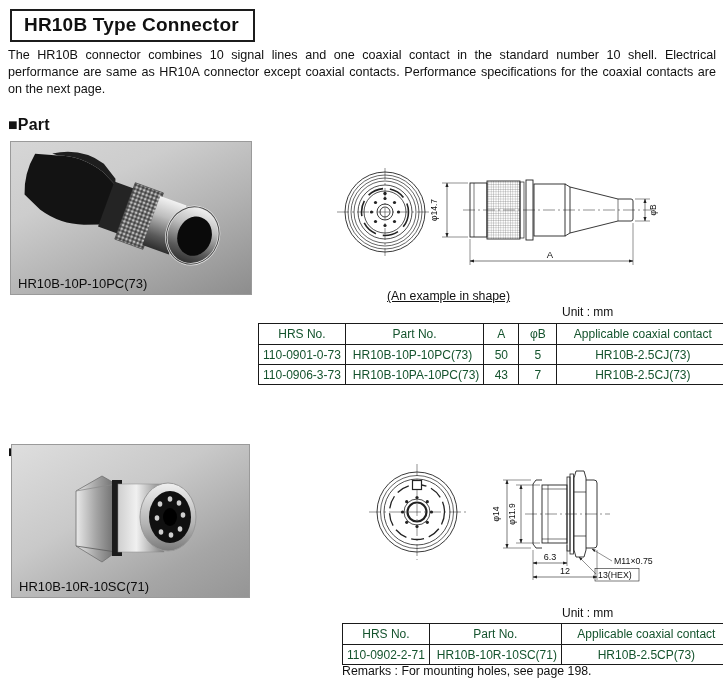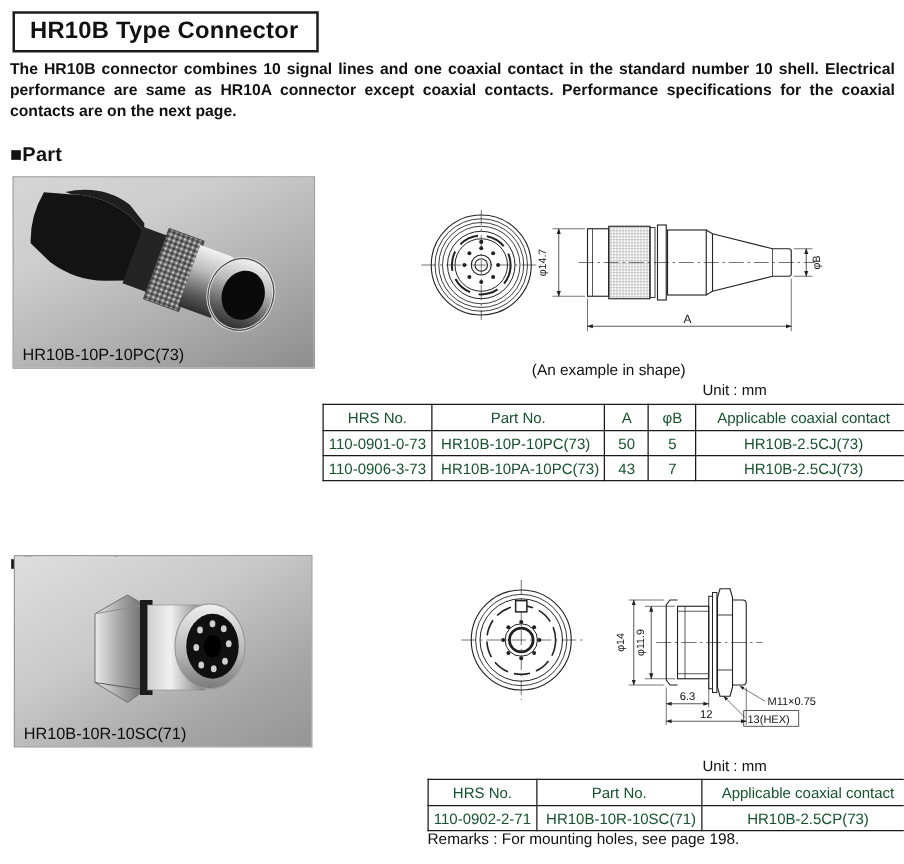--- a/index.html
+++ b/index.html
@@ -2,36 +2,36 @@
 <html><head>
 <meta charset="utf-8">
 <style>
   html,body{margin:0;padding:0;background:#fff;}
   #page{position:relative;width:723px;height:691px;background:#ffffff;overflow:hidden;
         font-family:"Liberation Sans","DejaVu Sans",sans-serif;color:#111;padding-left:12px;}
   .abs{position:absolute;}
   
   .title-box{left:10px;top:9px;border:2px solid #1c1c1c;padding:3px 14px 4px 12px;
              font-size:19px;font-weight:bold;letter-spacing:.2px;background:#fff;}
-  .intro{left:8px;top:47px;width:708px;font-size:12.6px;line-height:17px;text-align:justify;font-weight:bold;}
+  .intro{left:8px;top:47px;width:708px;font-size:12.6px;line-height:17px;text-align:justify;}
   
   .sec-head{font-size:16px;font-weight:bold;letter-spacing:.2px;}
   .plug-head{left:8px;top:116px;}
   .recep-head{left:8px;top:414px;margin-top:29px;}
   
   .photo{border:1px solid #9a9a9a;overflow:hidden;}
   .photo-plug{left:10px;top:141px;width:240px;height:152px;
               background:linear-gradient(155deg,#d6d6d6 0%,#cdcdcd 30%,#b3b3b3 60%,#8d8d8d 100%);}
   .photo-recep{left:11px;top:444px;width:237px;height:152px;
               background:linear-gradient(150deg,#dedede 0%,#c9c9c9 40%,#a6a6a6 75%,#959595 100%);}
   .photo-caption{position:absolute;left:7px;bottom:3px;font-size:13px;color:#0d0d0d;}
   
   .drawing{left:330px;top:165px;}
   .drawing2{left:365px;top:458px;}
-  .draw-note{left:387px;top:289px;width:200px;text-align:center;font-size:12.3px;}
+  .draw-note{left:387px;top:289px;width:200px;font-size:12.3px;text-decoration:underline;}
   .unit{width:150px;text-align:left;font-size:12px;}
   .unit-plug{left:562px;top:305px;}
   .unit-recep{left:562px;top:606px;}
   
   table{border-collapse:collapse;table-layout:fixed;background:#fff;font-size:12px;color:#14532d;}
   th,td{border:1px solid #1a1a1a;height:19px;padding:0 4px;text-align:center;
         font-weight:normal;overflow:hidden;white-space:nowrap;}
   th{height:20px;}
   td.partno{text-align:left;padding-left:7px;}
   .tbl-plug{left:258px;top:323px;}

